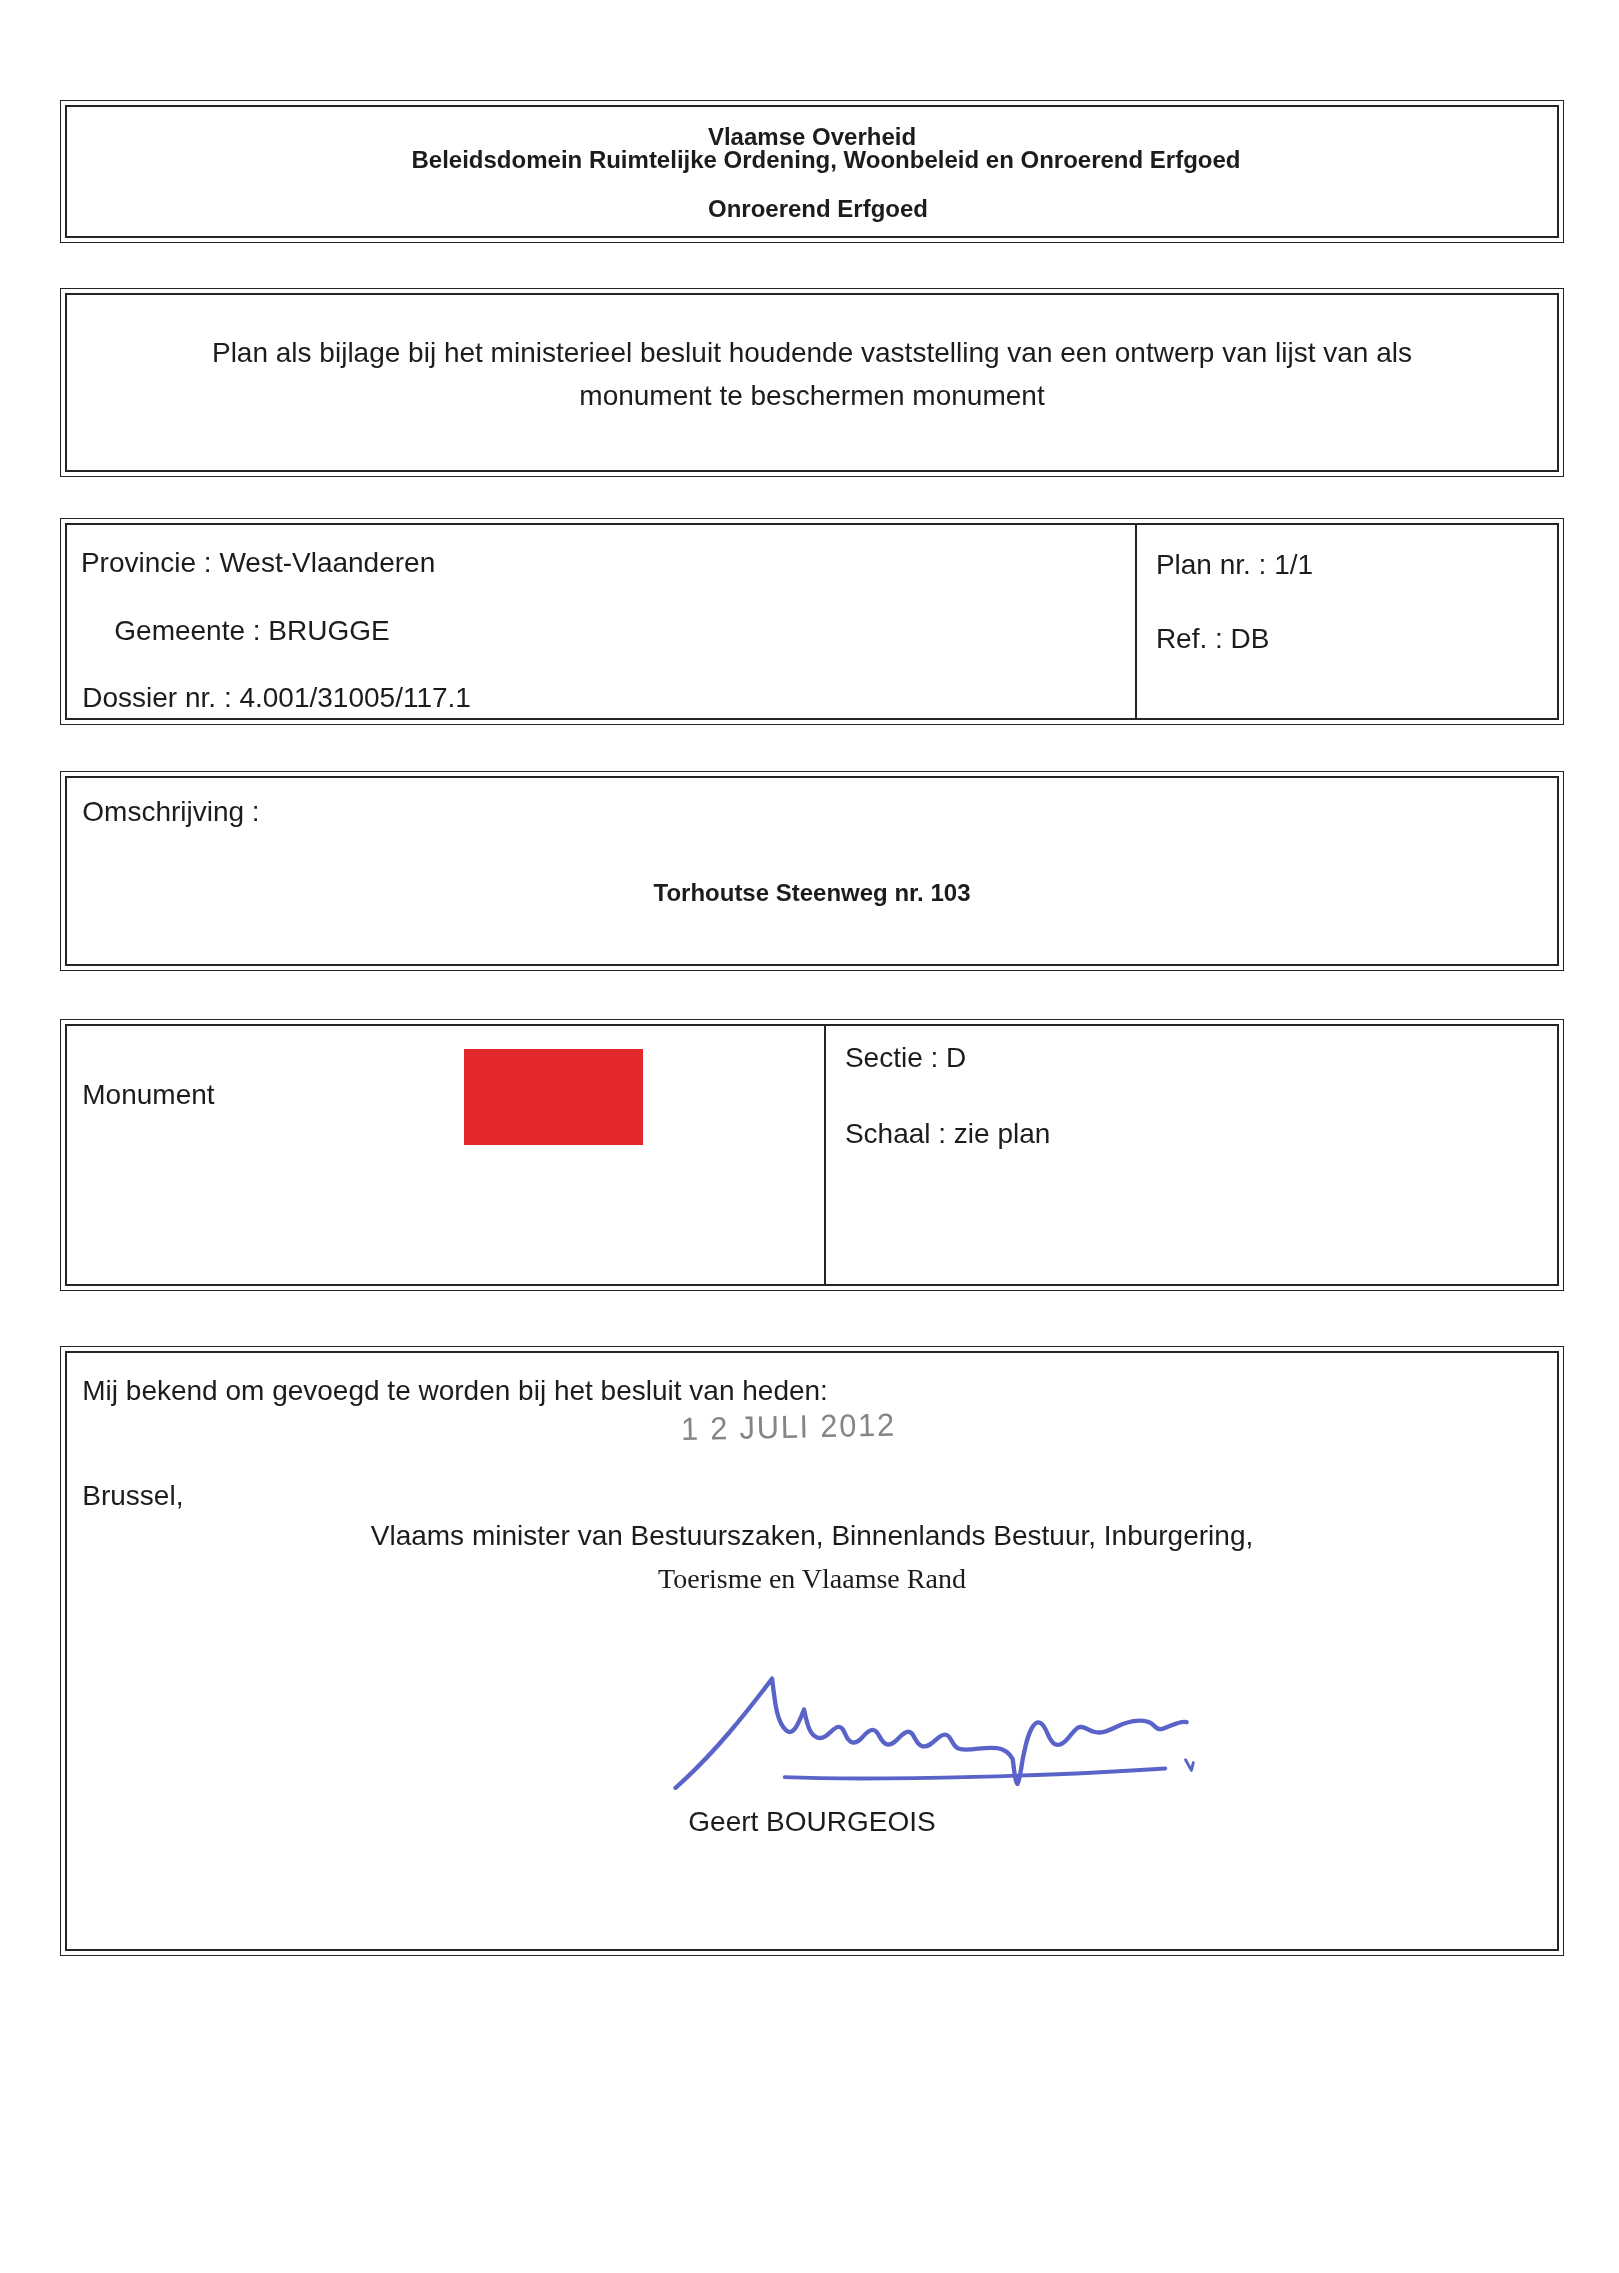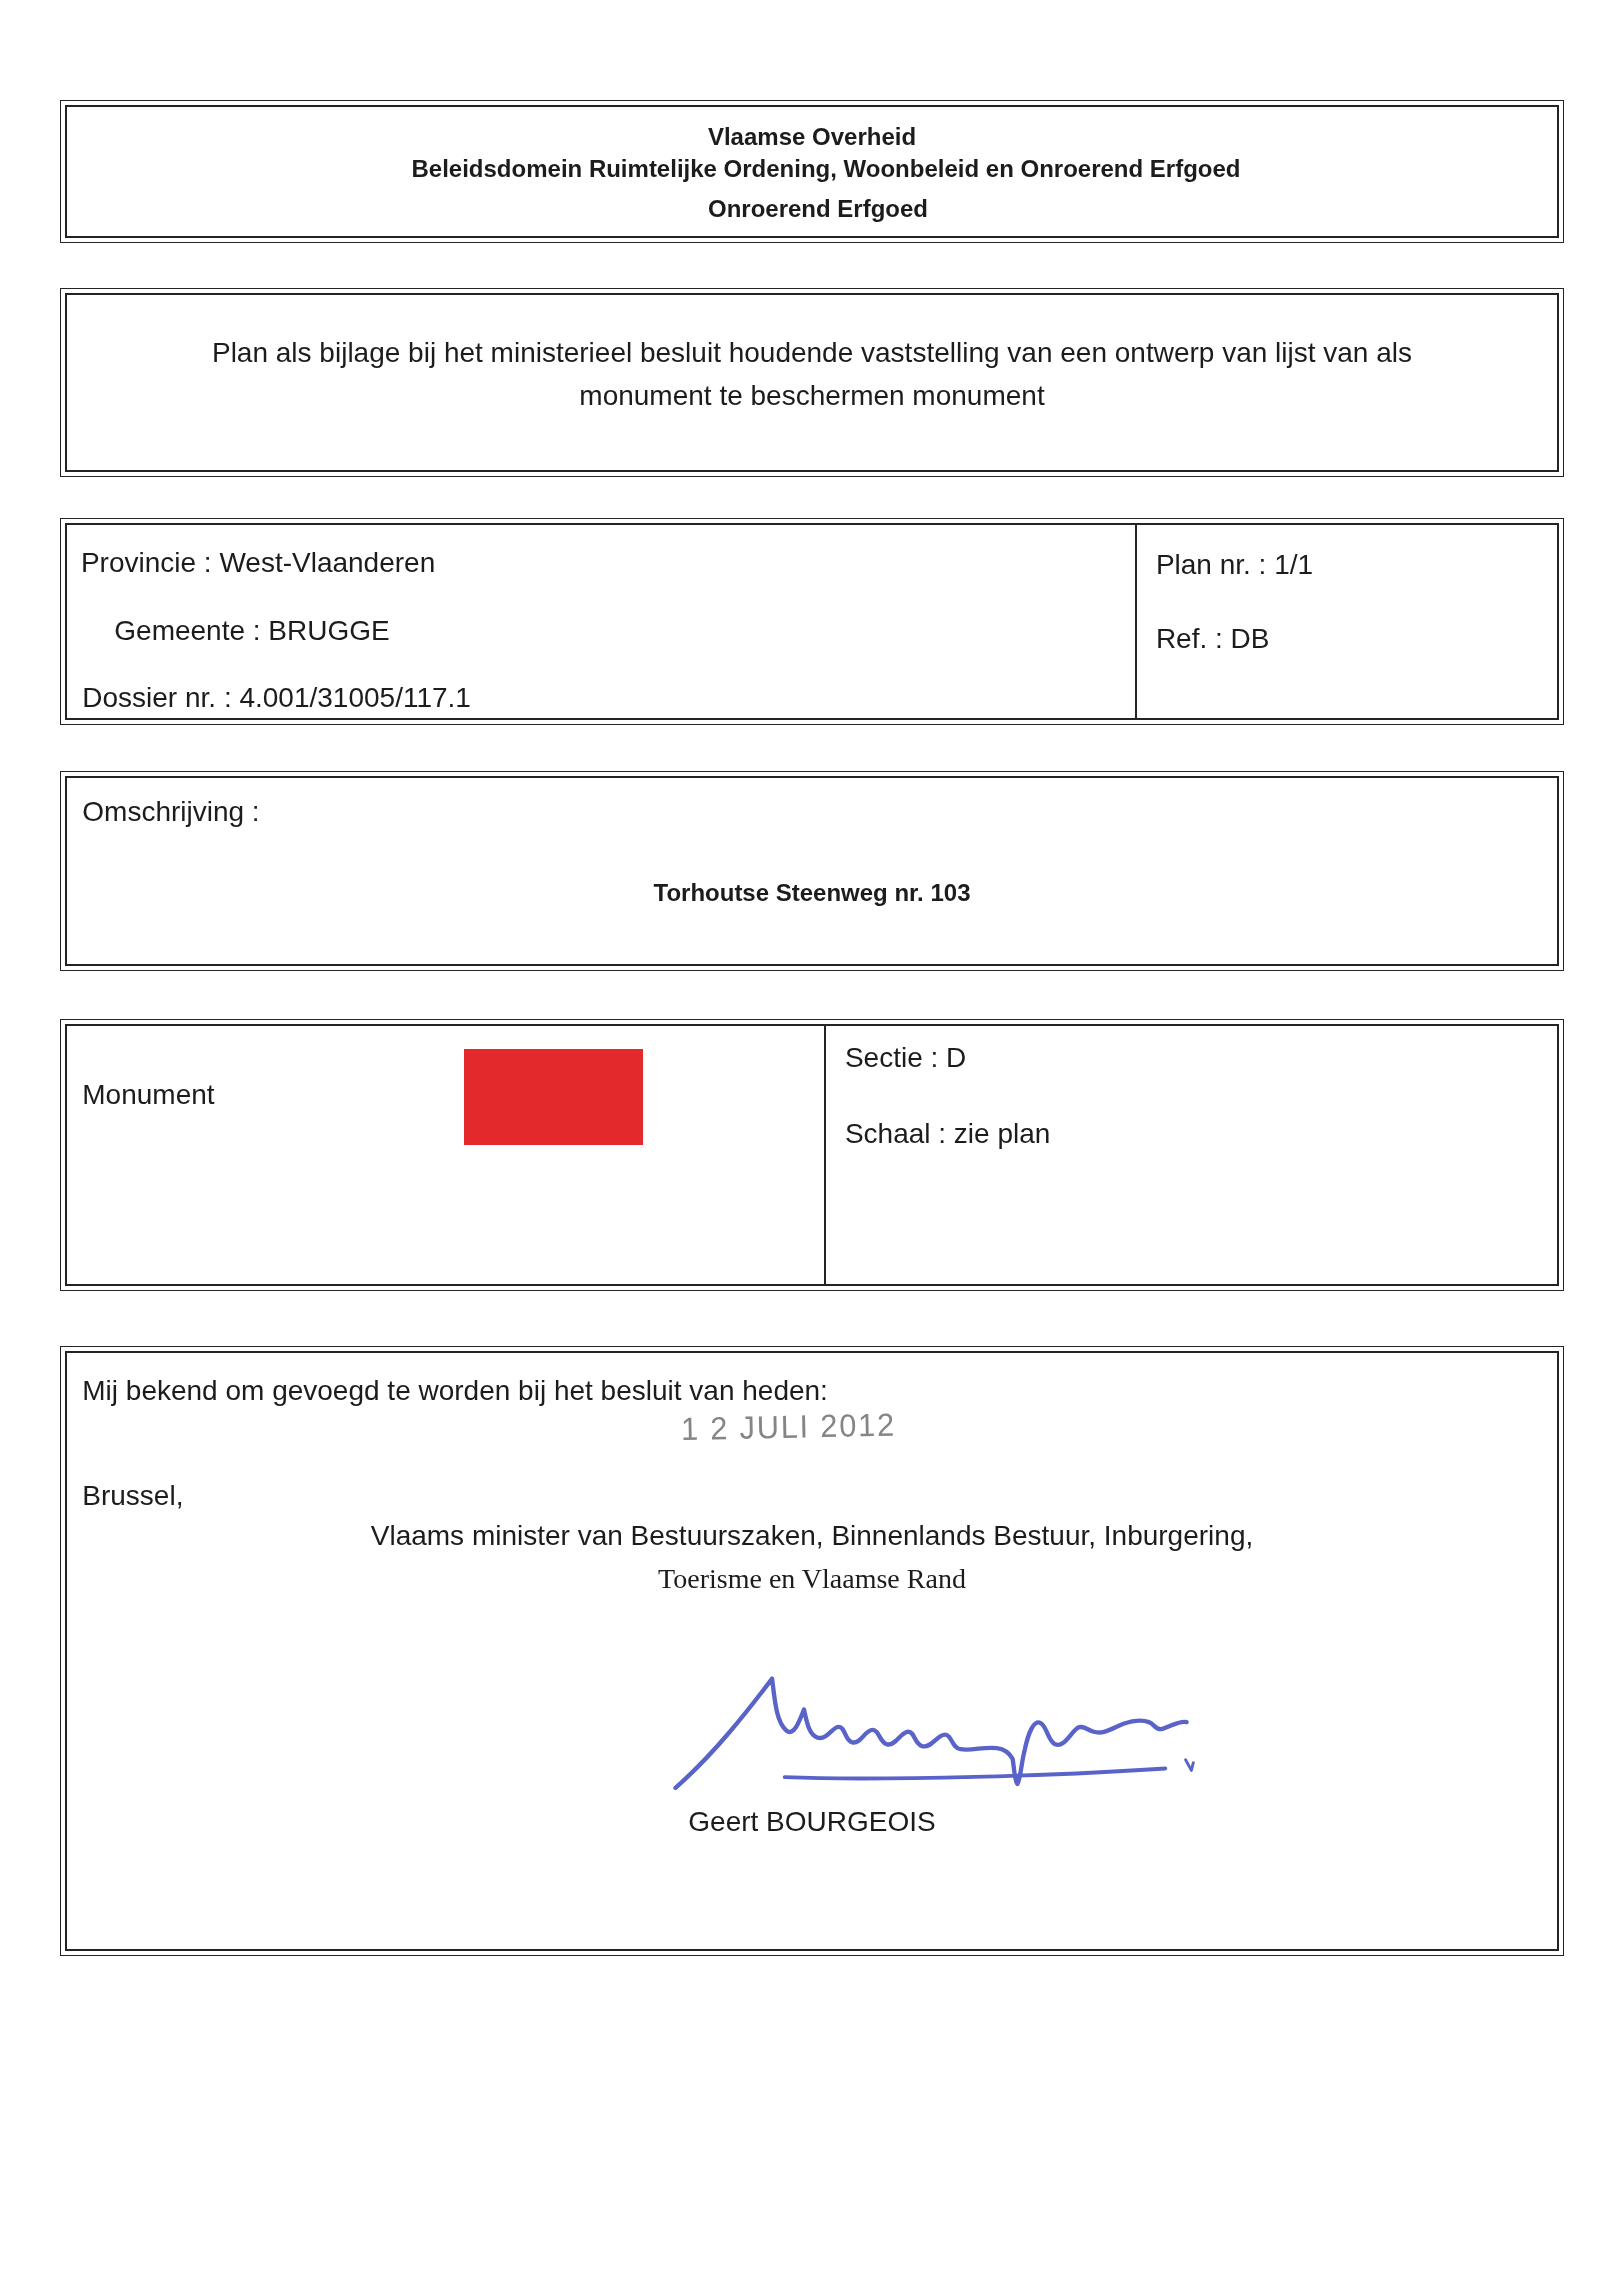--- a/index.html
+++ b/index.html
@@ -42,21 +42,21 @@
   .sig-svg{position:absolute;}
 </style>
 </head>
 <body>
 
 <div class="page">
 
   <div class="dbox" style="top:100px;height:143px;">
     <div class="dbox-inner">
       <div class="abs ctr tb" style="top:12.6px;">Vlaamse Overheid</div>
-      <div class="abs ctr tb" style="top:44px;margin-left:28px;">Beleidsdomein Ruimtelijke Ordening, Woonbeleid en Onroerend Erfgoed</div>
+      <div class="abs ctr tb" style="top:35px;margin-left:28px;">Beleidsdomein Ruimtelijke Ordening, Woonbeleid en Onroerend Erfgoed</div>
       <div class="abs ctr tb" style="top:84px;padding-left:12px;">Onroerend Erfgoed</div>
     </div>
   </div>
 
   <div class="dbox" style="top:288px;height:189px;">
     <div class="dbox-inner">
       <div class="abs ctr t" style="top:41px;">Plan als bijlage bij het ministerieel besluit houdende vaststelling van een ontwerp van lijst van als</div>
       <div class="abs ctr t" style="top:84px;">monument te beschermen monument</div>
     </div>
   </div>

